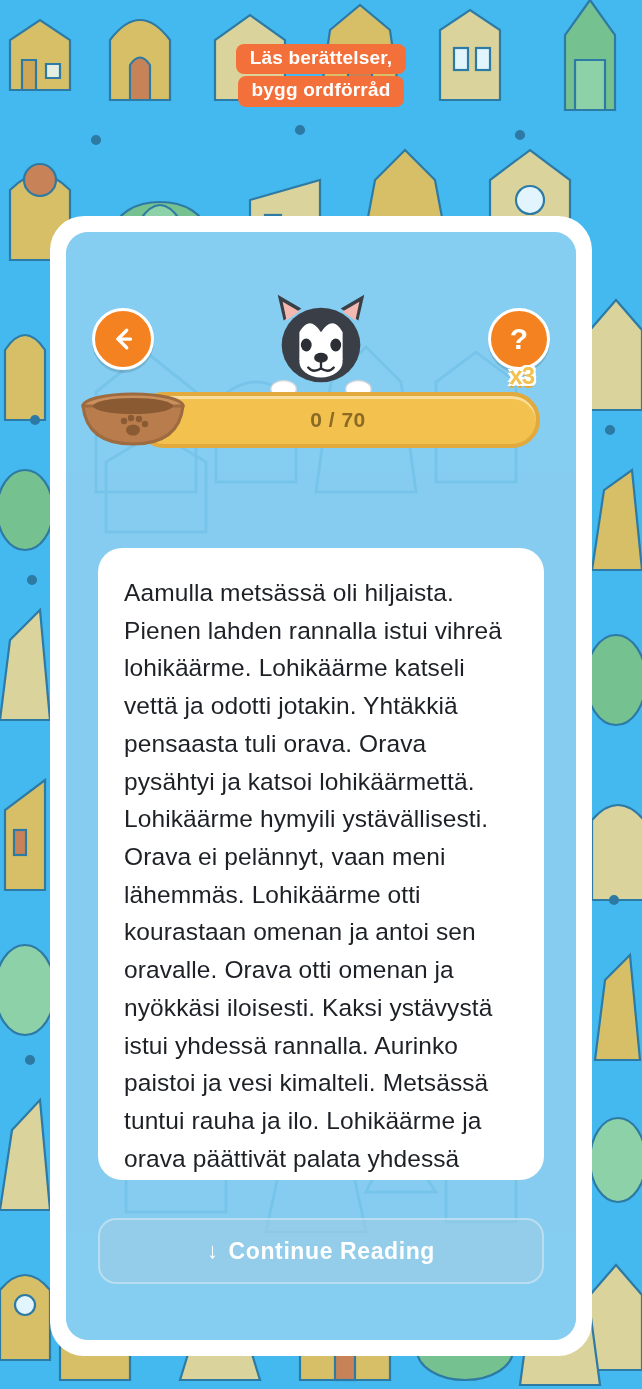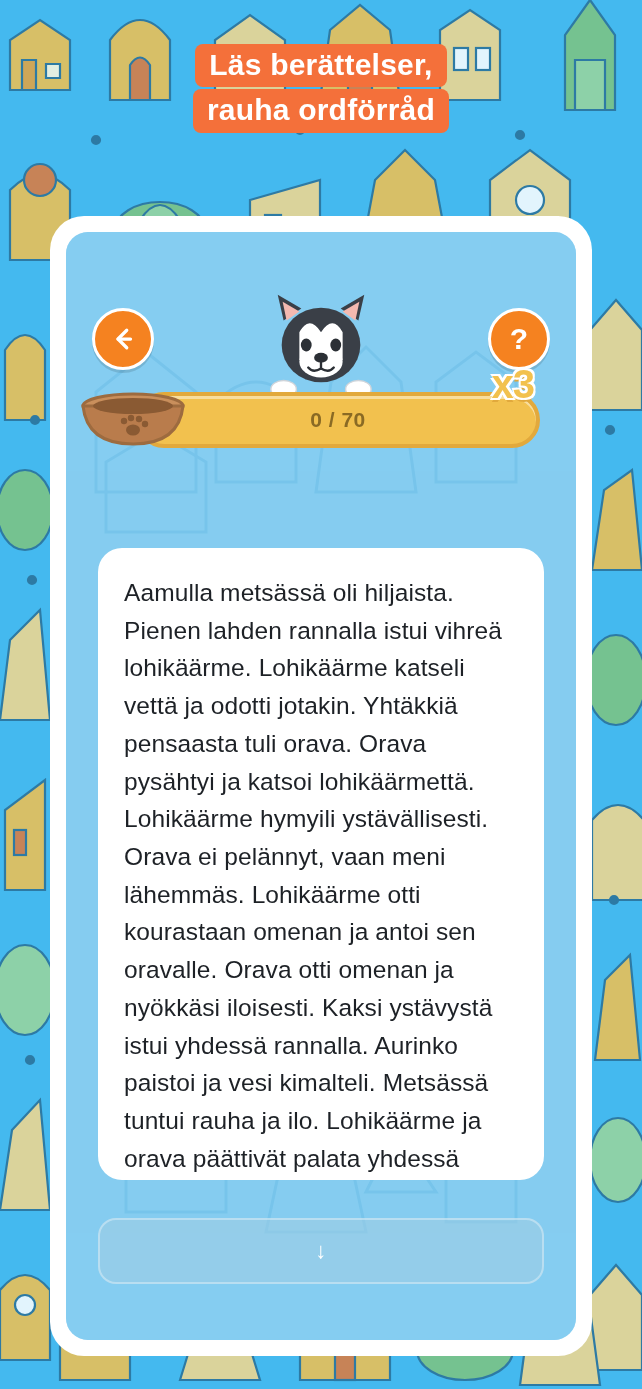--- a/index.html
+++ b/index.html
@@ -30,21 +30,21 @@
     left: 50%;
     transform: translateX(-50%);
     z-index: 40;
     text-align: center;
     width: 420px;
   }
   .promo-line {
     display: inline-block;
     background: #f4703a;
     color: #ffffff;
-    font-size: 30px;
+    font-size: 19px;
     font-weight: bold;
     line-height: 1.18;
     padding: 3px 14px 5px 14px;
     border-radius: 8px;
     letter-spacing: 0.2px;
     margin-bottom: 2px;
   }
 
   
   .phone {
@@ -140,21 +140,21 @@
     left: -62px;
     top: -6px;
     width: 118px;
     height: 66px;
   }
   .bowl svg { width: 100%; height: 100%; }
   .multiplier {
     position: absolute;
     right: 6px;
     top: -30px;
-    font-size: 40px;
+    font-size: 24px;
     font-weight: bold;
     color: #f2c14e;
     text-shadow: -2px -2px 0 #fff, 2px -2px 0 #fff, -2px 2px 0 #fff, 2px 2px 0 #fff, 0 4px 0 #e2a93c;
     letter-spacing: -1px;
   }
 
   
   .story-card {
     position: absolute;
     left: 32px;
@@ -323,21 +323,21 @@
       <circle cx="614" cy="900" r="4" fill="#2a6f97"></circle>
       <circle cx="30" cy="1060" r="4" fill="#2a6f97"></circle>
       <circle cx="150" cy="1260" r="4" fill="#2a6f97"></circle>
       <circle cx="470" cy="1255" r="4" fill="#2a6f97"></circle>
     </g>
   </svg>
 </div>
 
 <div class="promo">
   <div class="promo-line">Läs berättelser,</div><br>
-  <div class="promo-line">rauha ordförråd</div>
+  <div class="promo-line">bygg ordförråd</div>
 </div>
 
 <div class="phone">
   <div class="screen">
 
     <div class="screen-bg">
       <svg viewBox="0 0 510 1108" xmlns="http://www.w3.org/2000/svg" preserveAspectRatio="none">
         <rect width="510" height="1108" fill="#8bd0f2"></rect>
         <g stroke="#6cbde6" stroke-width="3" fill="none" opacity="0.8">
           <path d="M30 260 L30 160 L80 120 L130 160 L130 260 Z"></path>
@@ -407,16 +407,17 @@
         </div>
       </div>
     </div>
 
     <div class="story-card">
       <p class="story-text">Aamulla metsässä oli hiljaista. Pienen lahden rannalla istui vihreä lohikäärme. Lohikäärme katseli vettä ja odotti jotakin. Yhtäkkiä pensaasta tuli orava. Orava pysähtyi ja katsoi lohikäärmettä. Lohikäärme hymyili ystävällisesti. Orava ei pelännyt, vaan meni lähemmäs. Lohikäärme otti kourastaan omenan ja antoi sen oravalle. Orava otti omenan ja nyökkäsi iloisesti. Kaksi ystävystä istui yhdessä rannalla. Aurinko paistoi ja vesi kimalteli. Metsässä tuntui rauha ja ilo. Lohikäärme ja orava päättivät palata yhdessä metsän polulle. He jatkoivat matkaa ja etsivät muita</p>
     </div>
 
     <div class="continue-btn">
       <span class="arrow">↓</span>
+      <span>Continue Reading</span>
     </div>
 
   </div>
 </div>
 
 </body></html>

